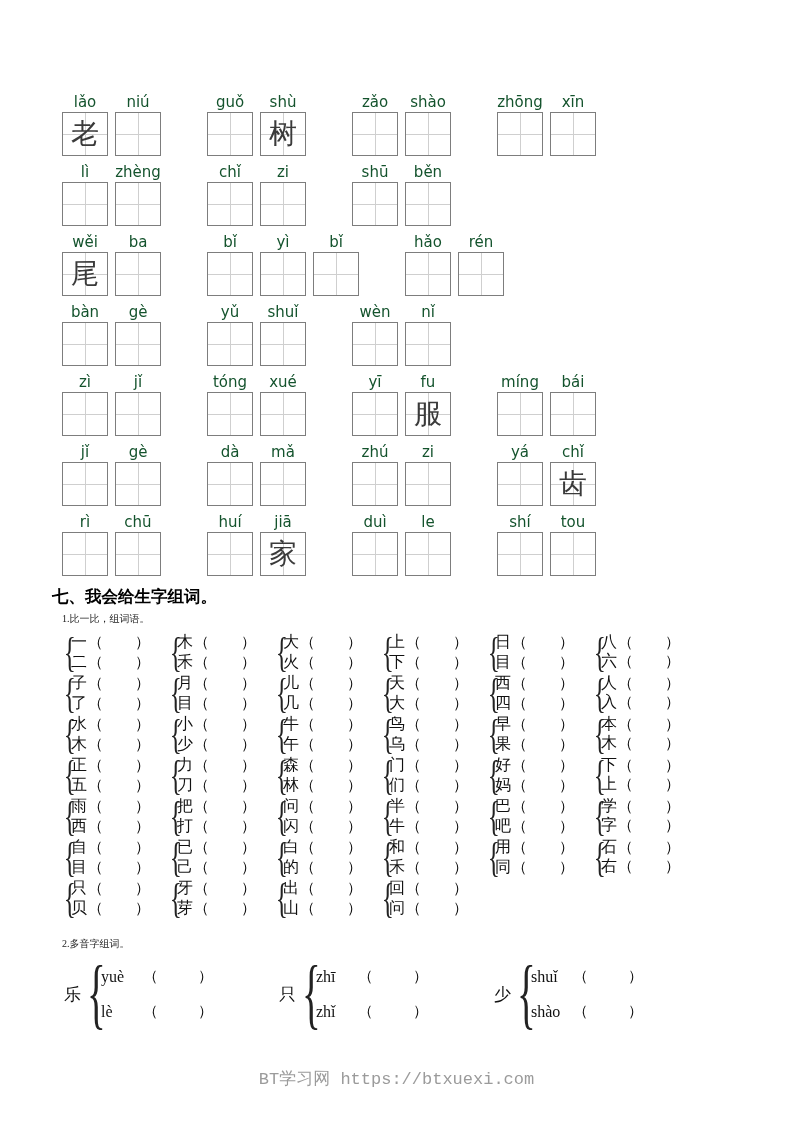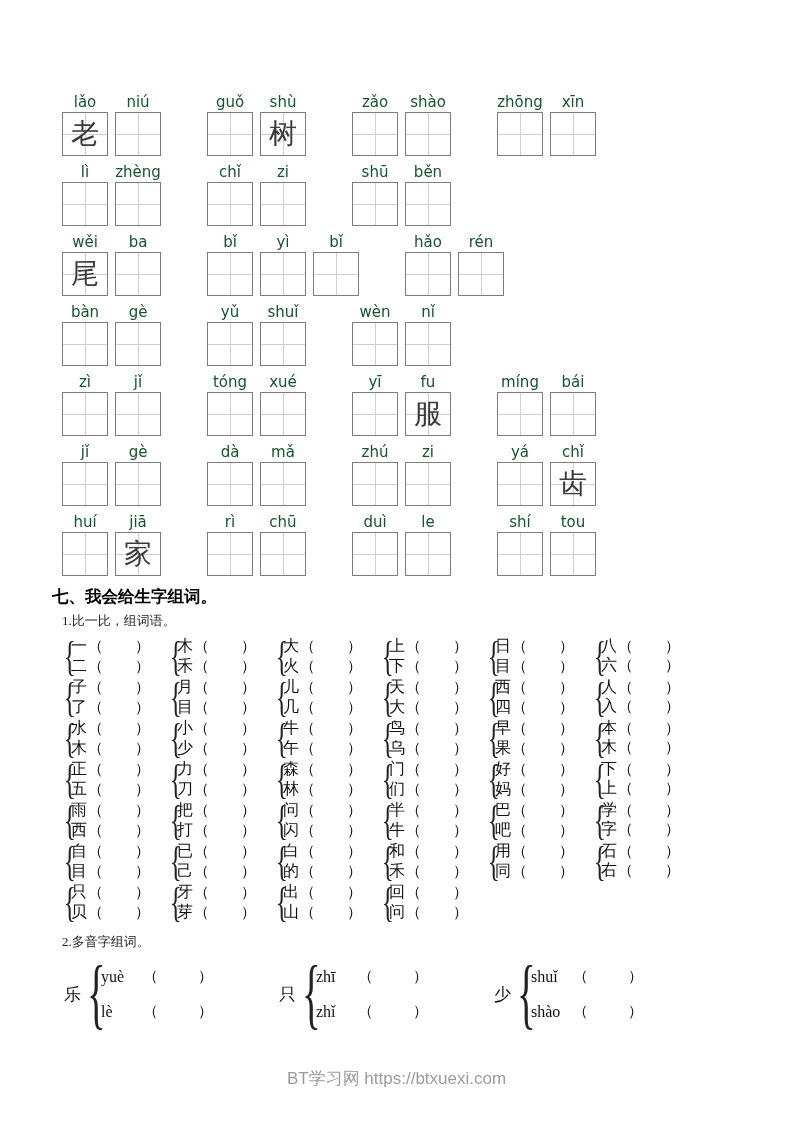--- a/index.html
+++ b/index.html
@@ -31,21 +31,21 @@
     display:flex;align-items:center;justify-content:center;
   }
   .gchar{font-size:28px;color:#3a3a3a;line-height:1;}
 
   
   .h-main{
     font-family:Liberation Serif, serif;
     font-weight:bold;font-size:16.5px;color:#000;
     margin:10px 0 4px -10px;
   }
-  .h-sub{font-size:13px;color:#222;margin:0 0 6px 0;}
+  .h-sub{font-size:10px;color:#222;margin:0 0 6px 0;}
 
   
   #compare{display:flex;gap:10px;margin-top:2px;}
   .ccol{display:flex;flex-direction:column;width:96px;flex:0 0 auto;}
   .pair{display:flex;align-items:center;margin-bottom:1px;}
   .brace{
     width:9px;flex:0 0 9px;
     font-size:42px;font-weight:400;color:#222;
     transform:scaleX(0.6);
     line-height:40px;text-align:center;
@@ -69,21 +69,21 @@
   }
   .poly-lines{display:flex;flex-direction:column;gap:16px;margin-left:2px;}
   .poly-line{display:flex;align-items:center;font-family:Liberation Serif, serif;font-size:16px;color:#111;}
   .ppy{display:inline-block;min-width:42px;}
   .poly .pgap{width:40px;}
 
   
   #footer{
     position:absolute;left:0;right:0;bottom:32px;
     text-align:center;
-    font-family:Liberation Sans, sans-serif;
+    font-family:Liberation Mono, monospace;
     font-size:17px;color:#9b9b9b;
   }
 </style>
 </head>
 <body>
 
 <div id="page">
   <div id="content">
 
     <div id="grid-section">
@@ -319,42 +319,42 @@
               <div class="glabel">chǐ</div>
               <div class="gbox">
                 <span class="gchar">齿</span>
               </div>
             </div>
           </div>
         </div>
         <div class="grow">
           <div class="ggroup">
             <div class="gunit">
+              <div class="glabel">rì</div>
+              <div class="gbox"></div>
+            </div>
+            <div class="gunit">
+              <div class="glabel">chū</div>
+              <div class="gbox"></div>
+            </div>
+          </div>
+          <div class="ggroup">
+            <div class="gunit">
               <div class="glabel">huí</div>
               <div class="gbox"></div>
             </div>
             <div class="gunit">
               <div class="glabel">jiā</div>
               <div class="gbox">
                 <span class="gchar">家</span>
               </div>
             </div>
           </div>
           <div class="ggroup">
             <div class="gunit">
-              <div class="glabel">rì</div>
-              <div class="gbox"></div>
-            </div>
-            <div class="gunit">
-              <div class="glabel">chū</div>
-              <div class="gbox"></div>
-            </div>
-          </div>
-          <div class="ggroup">
-            <div class="gunit">
               <div class="glabel">duì</div>
               <div class="gbox"></div>
             </div>
             <div class="gunit">
               <div class="glabel">le</div>
               <div class="gbox"></div>
             </div>
           </div>
           <div class="ggroup">
             <div class="gunit">
@@ -1060,21 +1060,21 @@
                 <span class="pchar">右</span>
                 <span class="paren">（</span>
                 <span class="pgap"></span>
                 <span class="paren">）</span>
               </div>
             </div>
           </div>
         </div>
       </div>
 
-    <div class="h-sub" style="margin-top:10px;">2.多音字组词。</div>
+    <div class="h-sub" style="margin-top:18px;">2.多音字组词。</div>
 
     <div id="poly">
         <div class="poly">
           <span class="poly-char">乐</span>
           <span class="poly-brace">{</span>
           <div class="poly-lines">
             <div class="poly-line">
               <span class="ppy">yuè</span>
               <span class="paren">（</span>
               <span class="pgap"></span>

